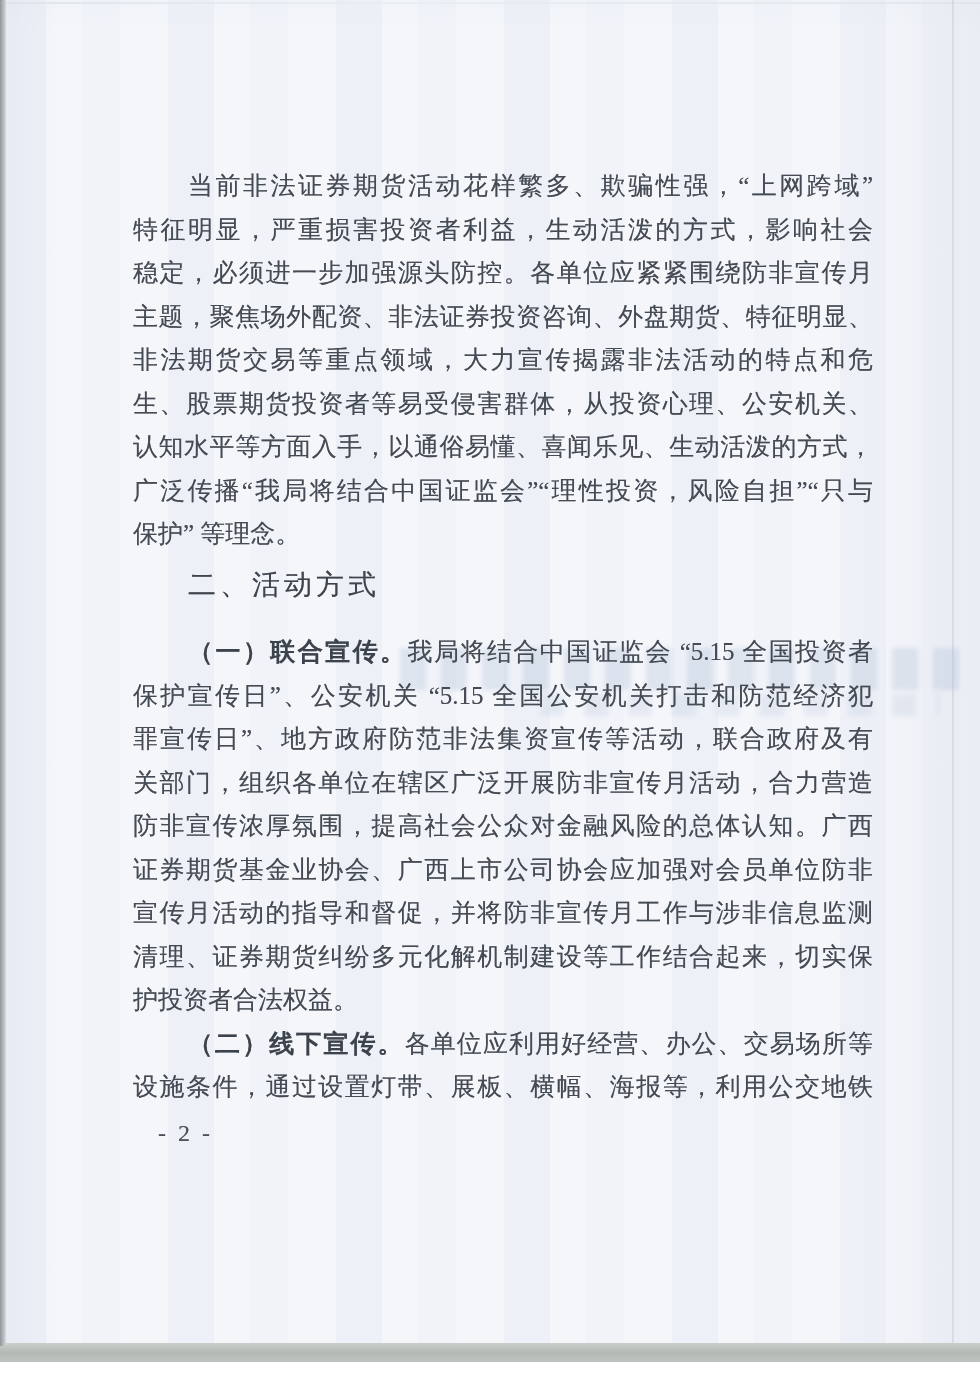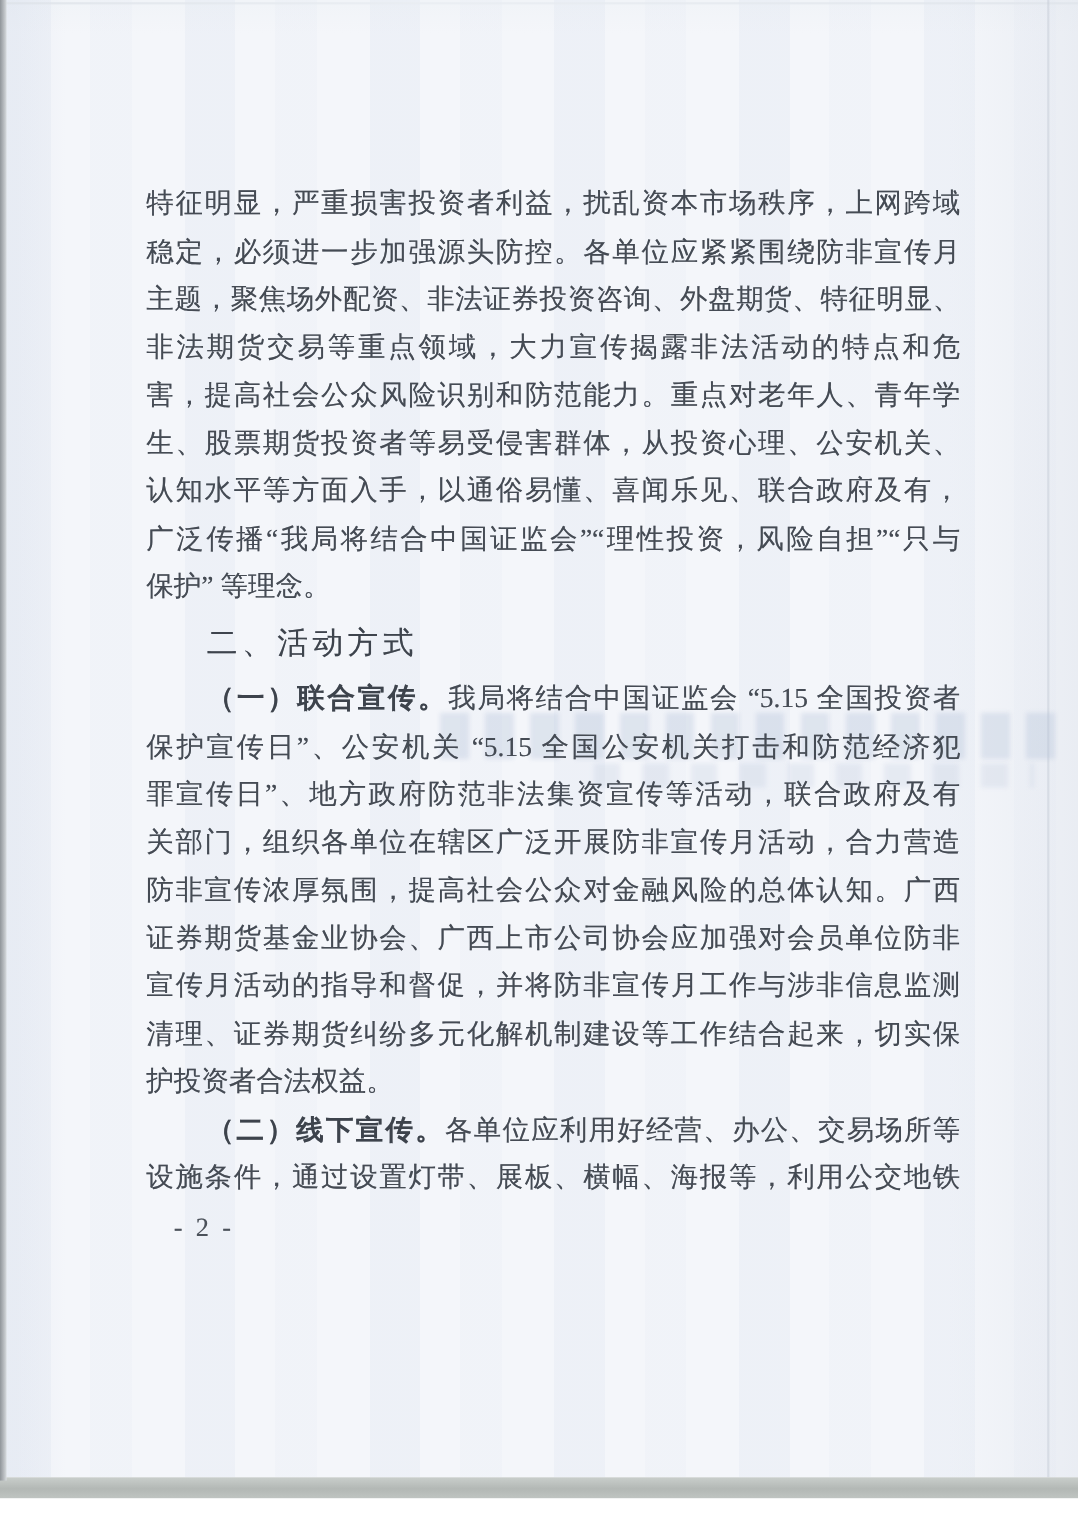--- a/index.html
+++ b/index.html
@@ -84,21 +84,21 @@
   .heading-line {
     height: 43.5px; line-height: 43.5px;
     padding-left: 55px;
     margin-top: 7px;
     font-family: "Liberation Sans", "DejaVu Sans", sans-serif;
     font-weight: 400;
     font-size: 28px;
     color: #3e444d;
     letter-spacing: 4px;
   }
-  .para-lianhe { margin-top: 8px; }
+  .para-lianhe { margin-top: 24px; }
   .page-number {
     margin-top: 9px;
     padding-left: 25px;
     height: 30px; line-height: 30px;
     font-size: 24px;
     letter-spacing: 3px;
     color: #4c525b;
   }
 </style>
 </head>
@@ -107,27 +107,27 @@
 <div class="paper">
   <div class="streaks"></div>
   <div class="top-scan-line"></div>
   <div class="right-scan-line"></div>
   <div class="ghost ghost-a"></div>
   <div class="ghost ghost-b"></div>
 
   <div class="content">
 
     <div>
-      <div class="line j">特征明显，严重损害投资者利益，扰乱资本市场秩序，上网跨域</div>
+      <div class="line j indent">当前非法证券期货活动花样繁多、欺骗性强，“上网跨域”</div>
+      <div class="line j">特征明显，严重损害投资者利益，生动活泼的方式，影响社会</div>
       <div class="line j">稳定，必须进一步加强源头防控。各单位应紧紧围绕防非宣传月</div>
       <div class="line j">主题，聚焦场外配资、非法证券投资咨询、外盘期货、特征明显、</div>
       <div class="line j">非法期货交易等重点领域，大力宣传揭露非法活动的特点和危</div>
-      <div class="line j">害，提高社会公众风险识别和防范能力。重点对老年人、青年学</div>
       <div class="line j">生、股票期货投资者等易受侵害群体，从投资心理、公安机关、</div>
-      <div class="line j">认知水平等方面入手，以通俗易懂、喜闻乐见、联合政府及有，</div>
+      <div class="line j">认知水平等方面入手，以通俗易懂、喜闻乐见、生动活泼的方式，</div>
       <div class="line j">广泛传播“我局将结合中国证监会”“理性投资，风险自担”“只与</div>
       <div class="line">保护” 等理念。</div>
     </div>
 
     <div class="heading-line">二、活动方式</div>
 
     <div class="para-lianhe">
       <div class="line j indent">
         <span class="lead">（一）联合宣传。</span><span>我局将结合中国证监会 “5.15 全国投资者</span>
       </div>

